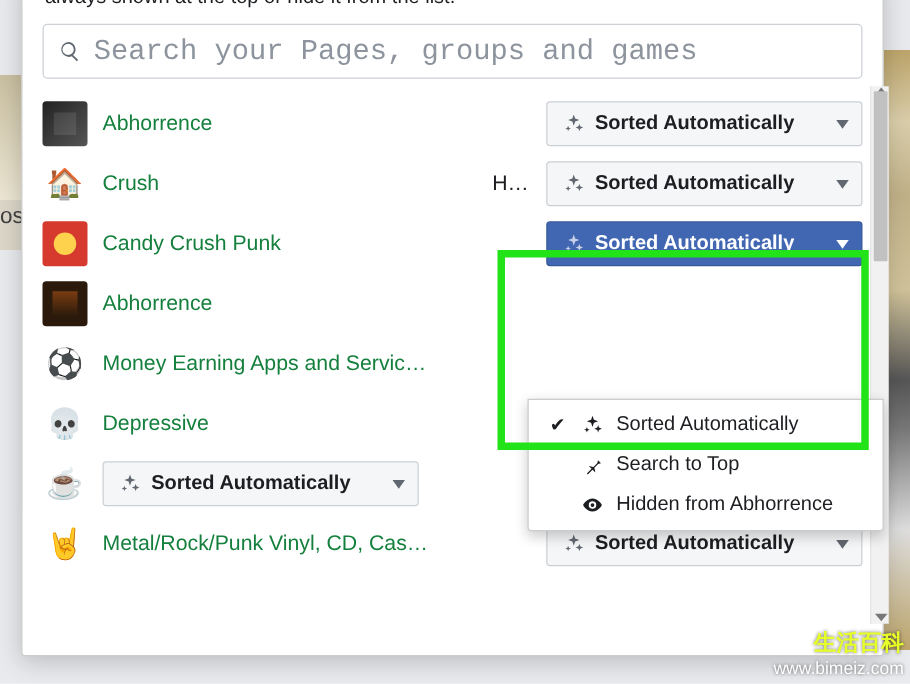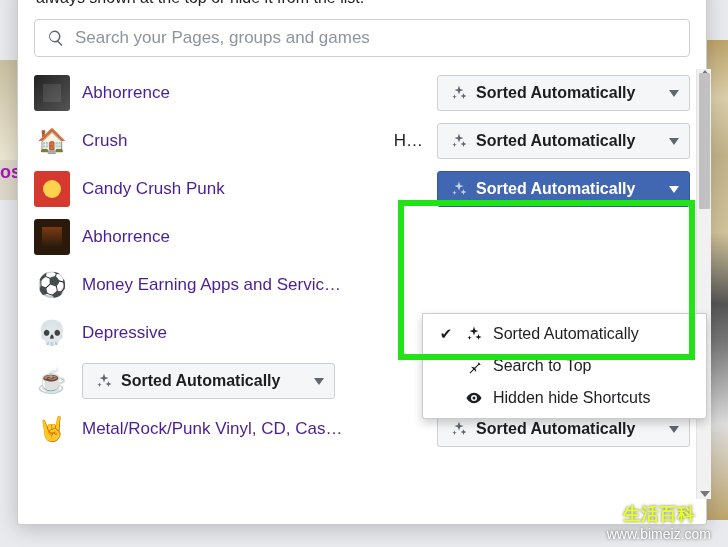--- a/index.html
+++ b/index.html
@@ -11,40 +11,40 @@
   }
   .hint { padding: 8px 18px 12px; color: #1c1e21; font-size: 16px; }
   .search-wrap { margin: 0 16px 10px; }
   .search {
     display: flex; align-items: center; gap: 10px;
     border: 1px solid #ccd0d5; border-radius: 4px; padding: 8px 12px;
     background: #fff;
   }
   .search svg { width: 18px; height: 18px; fill: #616770; flex-shrink:0; }
   .search input {
-    border: none; outline: none; font-size: 17px; color: #1c1e21;
-    flex: 1; background: transparent;
+    border: none; outline: none; font-size: 23px; color: #1c1e21;
+    flex: 1; background: transparent; font-family: Liberation Mono, monospace;
   }
   .search input::placeholder { color: #8d949e; }
   .list-area { position: relative; height: 440px; }
   .list { height: 440px; overflow: hidden; padding: 2px 6px 0 6px; }
   .row {
     display: flex; align-items: center; padding: 6px 10px;
   }
   .avatar {
     width: 36px; height: 36px; border-radius: 3px; flex-shrink:0; margin-right: 12px;
     display: flex; align-items: center; justify-content: center; font-size: 24px;
   }
   .av-abhor { background: linear-gradient(135deg,#222,#555); }
   .av-abhor::after{content:""; display:block; width:18px;height:18px; background:rgba(255,255,255,.1);}
   .av-candy { background: #d63a2f; }
   .av-candy::after{content:""; display:block; width:18px;height:18px;border-radius:50%; background:#ffd24d;}
   .av-lib { background: #2b1a0b; }
   .av-lib::after{content:""; display:block;width:20px;height:20px;background:linear-gradient(#7a3c12,#2b1a0b);}
-  .name { flex: 1; font-size: 17px; color: #4c1d95; white-space: nowrap; overflow: hidden; text-overflow: ellipsis; padding-right:10px;}
+  .name { flex: 1; font-size: 17px; color: #15803d; white-space: nowrap; overflow: hidden; text-overflow: ellipsis; padding-right:10px;}
   .extra { color: #1c1e21; font-size: 17px; padding-right: 14px; }
   .sort-btn {
     display: flex; align-items: center; gap: 8px;
     width: 253px; height: 36px; padding: 0 10px 0 12px;
     border: 1px solid #ccd0d5; border-radius: 3px; background: #f5f6f7;
     font-size: 16px; font-weight: 600; color: #1c1e21; cursor: pointer;
   }
   .sort-btn.active { background: #4267b2; border-color:#365899; color: #fff; }
   .sort-btn .sparkle { width: 18px; height: 18px; fill: #616770; }
   .sort-btn.active .sparkle { fill: rgba(255,255,255,.7); }
@@ -73,23 +73,23 @@
     position: absolute; right: -5px; top: 88px; width: 15px; height: 430px;
     background: #f1f1f1; border-left:1px solid #e4e4e4;
   }
   .scroll-thumb { position:absolute; left:2px; top:4px; width:11px; height:136px; background:#c1c1c1; border-radius:1px;}
   .scroll-arrow { position:absolute; left:3px; width:9px; height:9px; }
   .scroll-arrow.up { top:-2px; border-left:5px solid transparent;border-right:5px solid transparent;border-bottom:6px solid #777;}
   .scroll-arrow.down { bottom:-1px; border-left:5px solid transparent;border-right:5px solid transparent;border-top:6px solid #777;}
   .bg-strip { position:absolute; left:0; width:17px; background:#dcd7c9; }
   .bg-a{top:60px;height:100px;background:linear-gradient(#c9bfa1,#ece6d3);}
   .bg-b{top:160px;height:40px;}
-  .os-left{position:absolute;left:0;top:162px;color:#a21caf;font-weight:700;font-size:18px;}
+  .os-left{position:absolute;left:0;top:162px;color:#404040;font-weight:400;font-size:18px;}
   .rbg{position:absolute;right:0;top:40px;width:21px;height:480px;background:linear-gradient(#bca46a 0%,#d9cdaa 12%, #bfb088 24%, #cfc199 40%, #555 55%, #777 63%, #ddd 80%, #bca46a 100%);}
-  .watermark{position:absolute;right:17px;bottom:4px;text-align:center;font-size:14px;line-height:1.25;color:#fff;text-shadow:0 0 3px rgba(0,0,0,.6);z-index:50;}
+  .watermark{position:absolute;right:5px;bottom:4px;text-align:right;font-size:14px;line-height:1.25;color:#fff;text-shadow:0 0 3px rgba(0,0,0,.6);z-index:50;}
   .watermark .cn{color:#e7ff29;font-weight:700;font-size:18px;}
 </style>
 </head>
 <body>
 
 <div class="bg-strip bg-a"></div>
 <div class="bg-strip bg-b"></div>
 <div class="os-left">os</div>
 <div class="rbg"></div>
 
@@ -212,21 +212,21 @@
         <svg class="m-icon" viewBox="0 0 24 24">
             <path d="M14 3l7 7-3 1-4 4 1 5-3-3-5 5-1-1 5-5-3-3 5 1 4-4 1-3-4-4z"></path>
           </svg>
         <span>Search to Top</span>
       </div>
       <div class="menu-item">
         <span class="check"></span>
         <svg class="m-icon" viewBox="0 0 24 24">
             <path d="M12 5c5 0 9 4.5 10 7-1 2.5-5 7-10 7S3 14.5 2 12c1-2.5 5-7 10-7zm0 3a4 4 0 100 8 4 4 0 000-8zm0 2a2 2 0 110 4 2 2 0 010-4z"></path>
           </svg>
-        <span>Hidden hide Shortcuts</span>
+        <span>Hidden from Abhorrence</span>
       </div>
     </div>
 
   </div>
 
   <div class="scrollbar-track">
     <div class="scroll-arrow up"></div>
     <div class="scroll-thumb"></div>
     <div class="scroll-arrow down"></div>
   </div>

